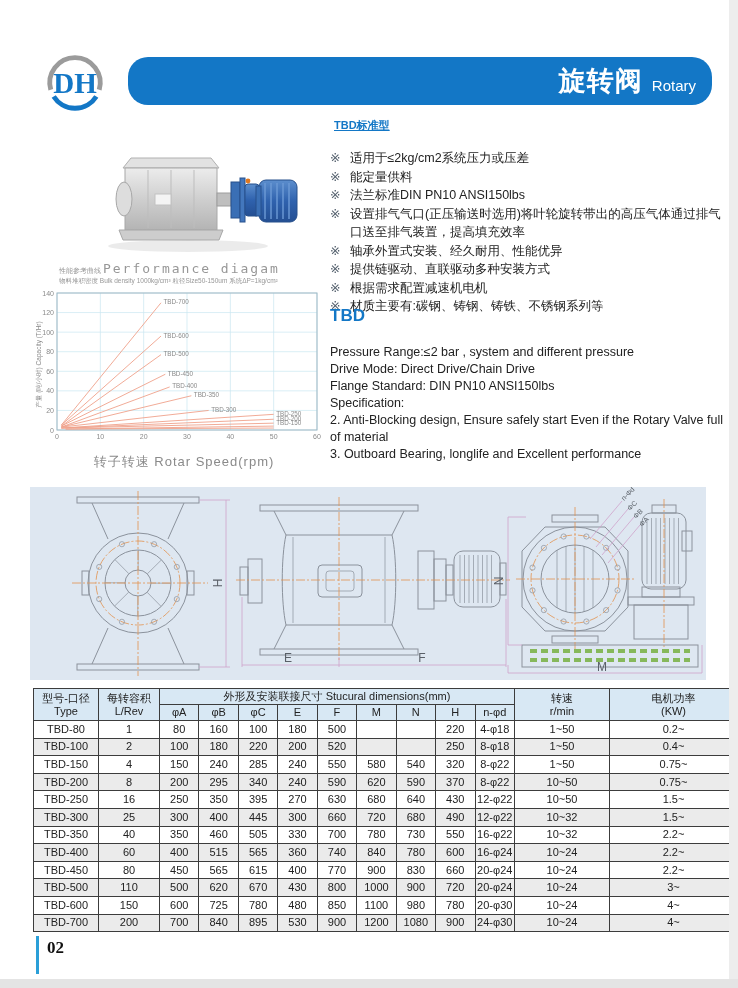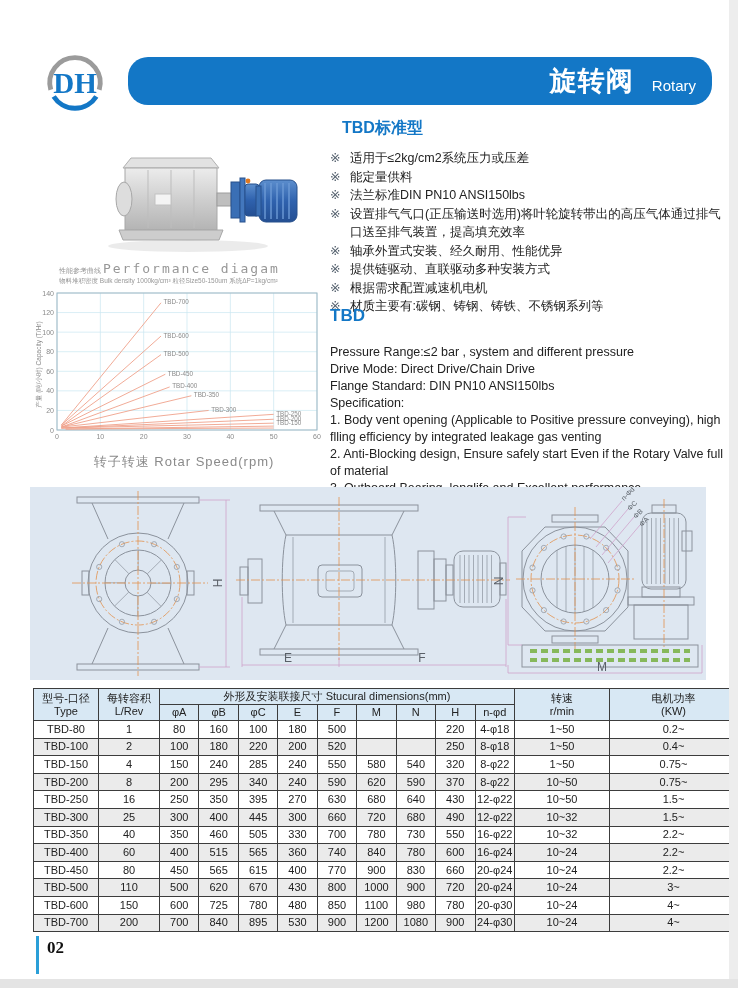--- a/index.html
+++ b/index.html
@@ -7,24 +7,24 @@
         font-family:"Liberation Sans","DejaVu Sans",sans-serif;color:#222;}
   .scan-right{position:absolute;right:0;top:0;width:9px;height:100%;background:#ededed;}
   .scan-bottom{position:absolute;left:0;bottom:0;width:100%;height:9px;background:#e4e4e4;}
 
   
   .logo{position:absolute;left:44px;top:50px;width:62px;height:64px;}
   .banner{position:absolute;left:128px;top:57px;width:584px;height:48px;background:#1377c6;
           border-radius:20px;display:flex;align-items:center;justify-content:flex-end;
           padding-right:16px;box-sizing:border-box;color:#fff;}
   .banner .cn{font-size:27px;font-weight:bold;letter-spacing:1px;}
-  .banner .en{font-size:15px;margin-left:18px;margin-top:8px;}
+  .banner .en{font-size:15px;margin-left:9px;margin-top:8px;}
 
   .h-blue{color:#1377c6;font-weight:bold;}
-  .sec-heading{position:absolute;left:342px;top:118px;font-size:16px;}
+  .sec-heading{position:absolute;left:334px;top:118px;font-size:11px;text-decoration:underline;}
 
   
   .photo{position:absolute;left:93px;top:142px;width:218px;height:116px;}
 
   
   .bullets{position:absolute;left:330px;top:149px;width:398px;font-size:12.5px;line-height:18.5px;}
   .bullets .li{display:flex;}
   .bullets .mk{width:20px;flex:0 0 20px;color:#55616e;}
   .bullets .tx{flex:1;}
 
@@ -222,21 +222,20 @@
     </div>
   </div>
 
   <div class="specs">
     <div class="head h-blue">TBD</div>
     <div id="spec-lines">
         <div class="ln">Pressure Range:≤2 bar , system and different pressure</div>
         <div class="ln">Drive Mode: Direct Drive/Chain Drive</div>
         <div class="ln">Flange Standard: DIN PN10 ANSI150lbs</div>
         <div class="ln">Specification:</div>
-        <div class="ln">1. Body vent opening (Applicable to Positive pressure conveying), high flling efficiency by integrated leakage gas venting</div>
         <div class="ln">2. Anti-Blocking design, Ensure safely start Even if the Rotary Valve full of material</div>
         <div class="ln">3. Outboard Bearing, longlife and Excellent performance</div>
       </div>
   </div>
 
   <div class="panel">
     <svg class="dwg" width="676" height="193" viewBox="0 0 676 193">
 
       <g>
         <rect class="ln" x="47" y="10" width="122" height="6"></rect>

